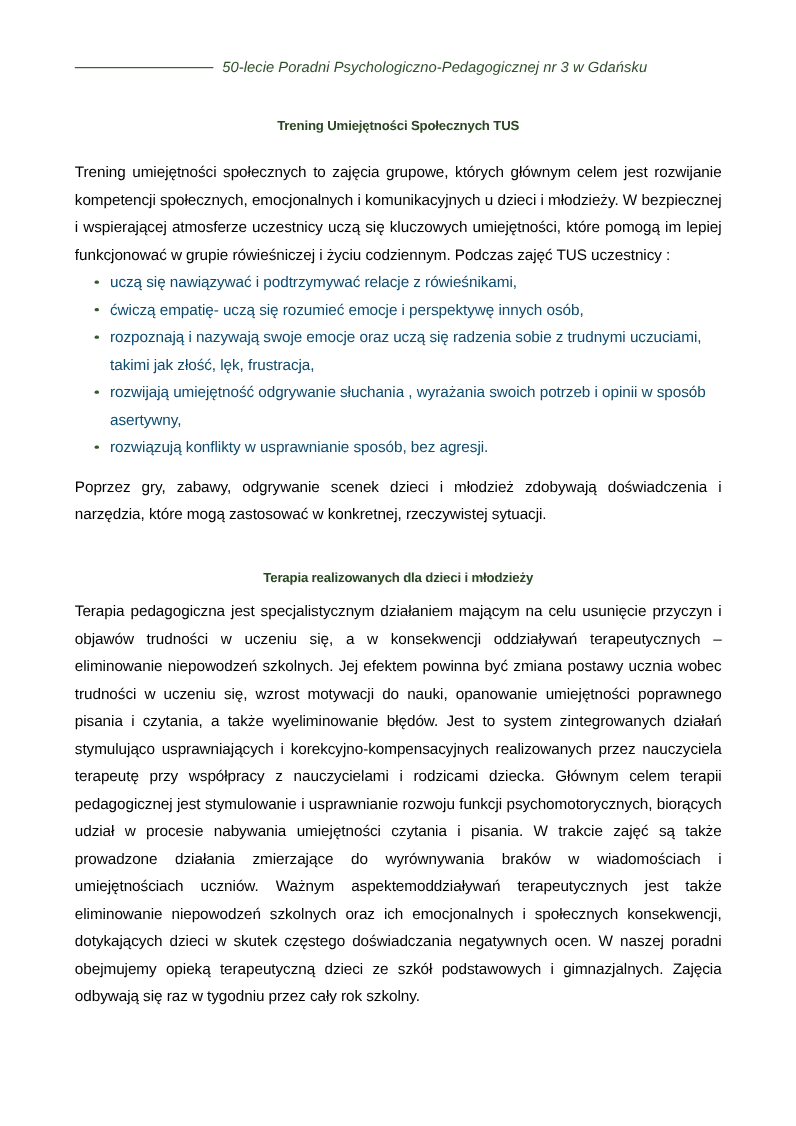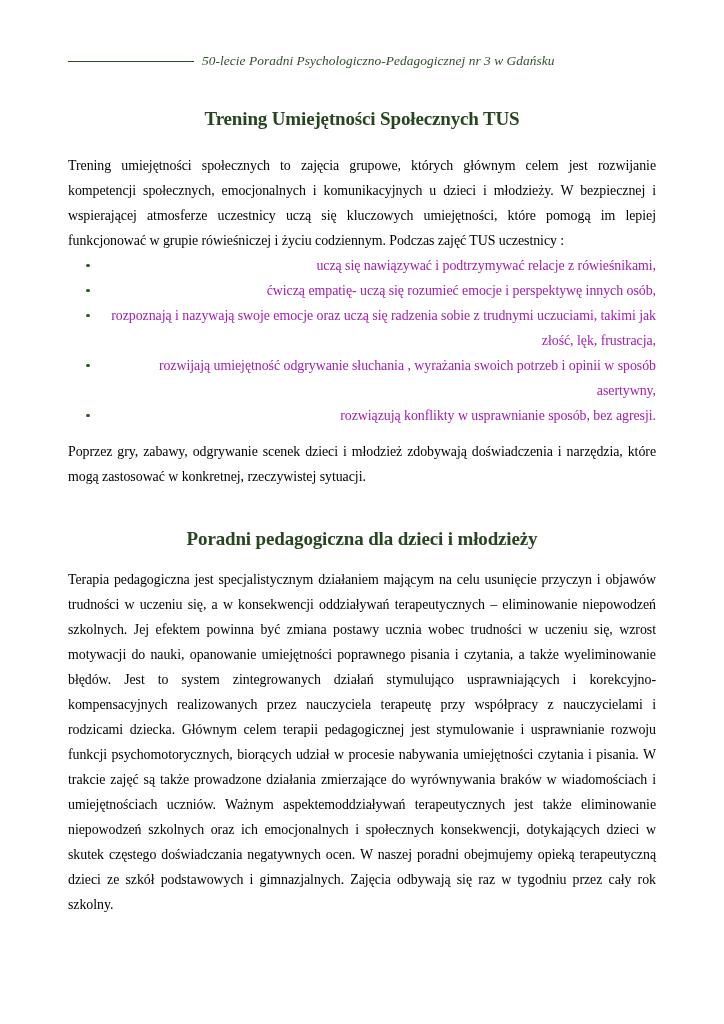--- a/index.html
+++ b/index.html
@@ -9,21 +9,21 @@
     background: #ffffff;
   }
 
   .page {
     position: relative;
     width: 724px;
     height: 1024px;
     margin: 0 auto;
     background: #ffffff;
     overflow: hidden;
-    font-family: Liberation Serif, serif;
+    font-family: Liberation Sans, sans-serif;
     -webkit-font-smoothing: antialiased;
   }
 
   .content {
     position: absolute;
     left: 68px;
     top: 0;
     width: 588px;
   }
 
@@ -48,21 +48,21 @@
     line-height: 1.2;
     color: #2f4f2a;
     white-space: nowrap;
     letter-spacing: 0.05px;
   }
 
   
   .section-heading {
     text-align: center;
     font-weight: bold;
-    font-size: 19px;
+    font-size: 12px;
     line-height: 1.3;
     color: #27461f;
     letter-spacing: -0.15px;
   }
 
   #heading-1 { margin-top: 29px; }
   #heading-2 { margin-top: 0; }
 
   
   .body-par {
@@ -84,23 +84,23 @@
     list-style: none;
     margin: 0;
     padding: 0;
   }
 
   .bullet-list li {
     position: relative;
     padding-left: 32px;
     font-size: 13.9px;
     line-height: 25px;
-    color: #a21caf;
+    color: #0c4a6e;
     letter-spacing: -0.05px;
-    text-align: right;
+    text-align: left;
   }
 
   .bullet-list li::before {
     content: "";
     position: absolute;
     left: 18px;
     top: 11px;
     width: 3.6px;
     height: 3.6px;
     border-radius: 50%;
@@ -130,18 +130,18 @@
       <li>ćwiczą empatię- uczą się rozumieć emocje i perspektywę innych osób,</li>
       <li>rozpoznają i nazywają swoje emocje oraz uczą się radzenia sobie z trudnymi uczuciami, takimi jak złość, lęk, frustracja,</li>
       <li>rozwijają umiejętność odgrywanie słuchania , wyrażania swoich potrzeb i opinii w sposób asertywny,</li>
       <li>rozwiązują konflikty w usprawnianie sposób, bez agresji.</li>
     </ul>
 
     <p class="body-par" id="par-games">Poprzez gry, zabawy, odgrywanie scenek dzieci i młodzież zdobywają doświadczenia i narzędzia, które mogą zastosować w konkretnej, rzeczywistej sytuacji.</p>
 
     <div class="block-gap"></div>
 
-    <h2 class="section-heading" id="heading-2">Poradni pedagogiczna dla dzieci i młodzieży</h2>
+    <h2 class="section-heading" id="heading-2">Terapia realizowanych dla dzieci i młodzieży</h2>
 
     <p class="body-par" id="par-terapia">Terapia pedagogiczna jest specjalistycznym działaniem mającym na celu usunięcie przyczyn i objawów trudności w uczeniu się, a w konsekwencji oddziaływań terapeutycznych – eliminowanie niepowodzeń szkolnych. Jej efektem powinna być zmiana postawy ucznia wobec trudności w uczeniu się, wzrost motywacji do nauki, opanowanie umiejętności poprawnego pisania i czytania, a także wyeliminowanie błędów. Jest to system zintegrowanych działań stymulująco usprawniających i korekcyjno-kompensacyjnych realizowanych przez nauczyciela terapeutę przy współpracy z nauczycielami i rodzicami dziecka. Głównym celem terapii pedagogicznej jest stymulowanie i usprawnianie rozwoju funkcji psychomotorycznych, biorących udział w procesie nabywania umiejętności czytania i pisania. W trakcie zajęć są także prowadzone działania zmierzające do wyrównywania braków w wiadomościach i umiejętnościach uczniów. Ważnym aspektemoddziaływań terapeutycznych jest także eliminowanie niepowodzeń szkolnych oraz ich emocjonalnych i społecznych konsekwencji, dotykających dzieci w skutek częstego doświadczania negatywnych ocen. W naszej poradni obejmujemy opieką terapeutyczną dzieci ze szkół podstawowych i gimnazjalnych. Zajęcia odbywają się raz w tygodniu przez cały rok szkolny.</p>
 
   </div>
 </div>
 
 </body></html>

